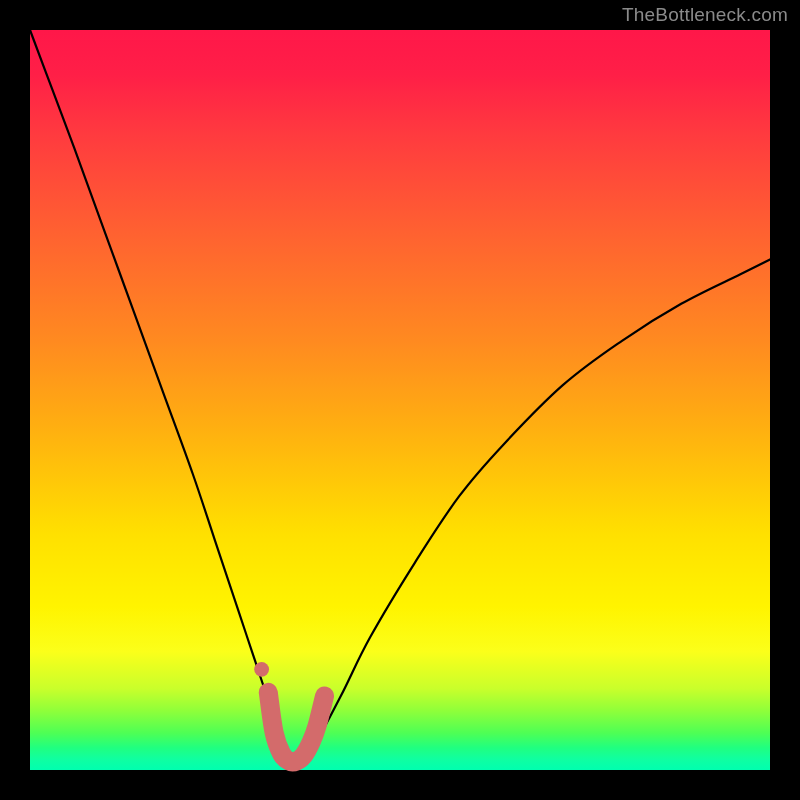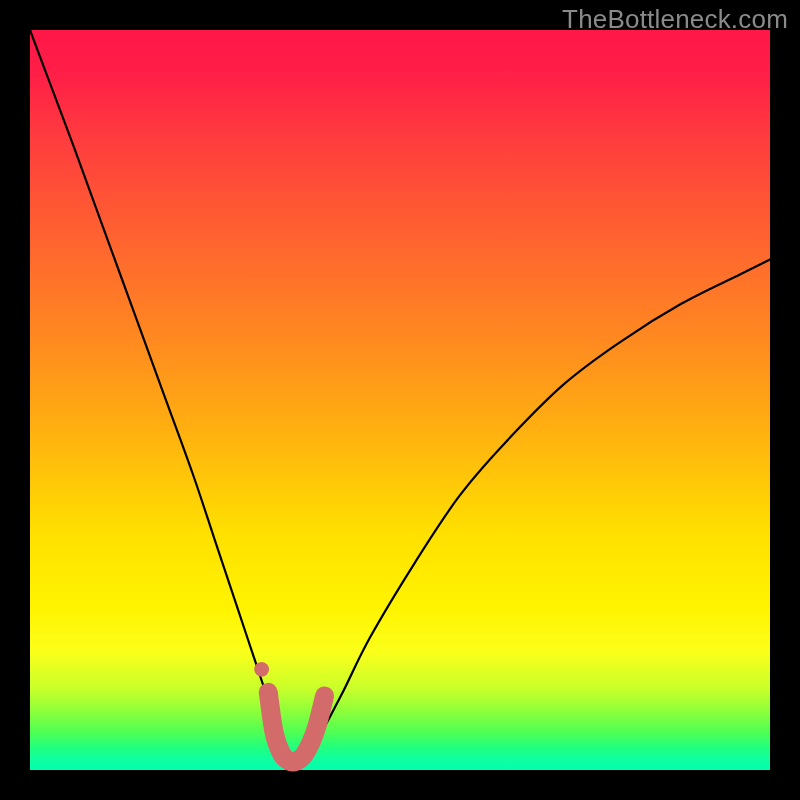--- a/index.html
+++ b/index.html
@@ -15,21 +15,21 @@
     position: relative;
     width: 800px;
     height: 800px;
     background: #000;
   }
   .watermark {
     position: absolute;
     top: 4px;
     right: 12px;
     color: #8a8a8a;
-    font-size: 26px;
+    font-size: 19px;
     font-weight: 500;
     letter-spacing: 0.2px;
     z-index: 10;
   }
   .plot-frame {
     position: absolute;
     left: 30px;
     top: 30px;
     width: 740px;
     height: 740px;

